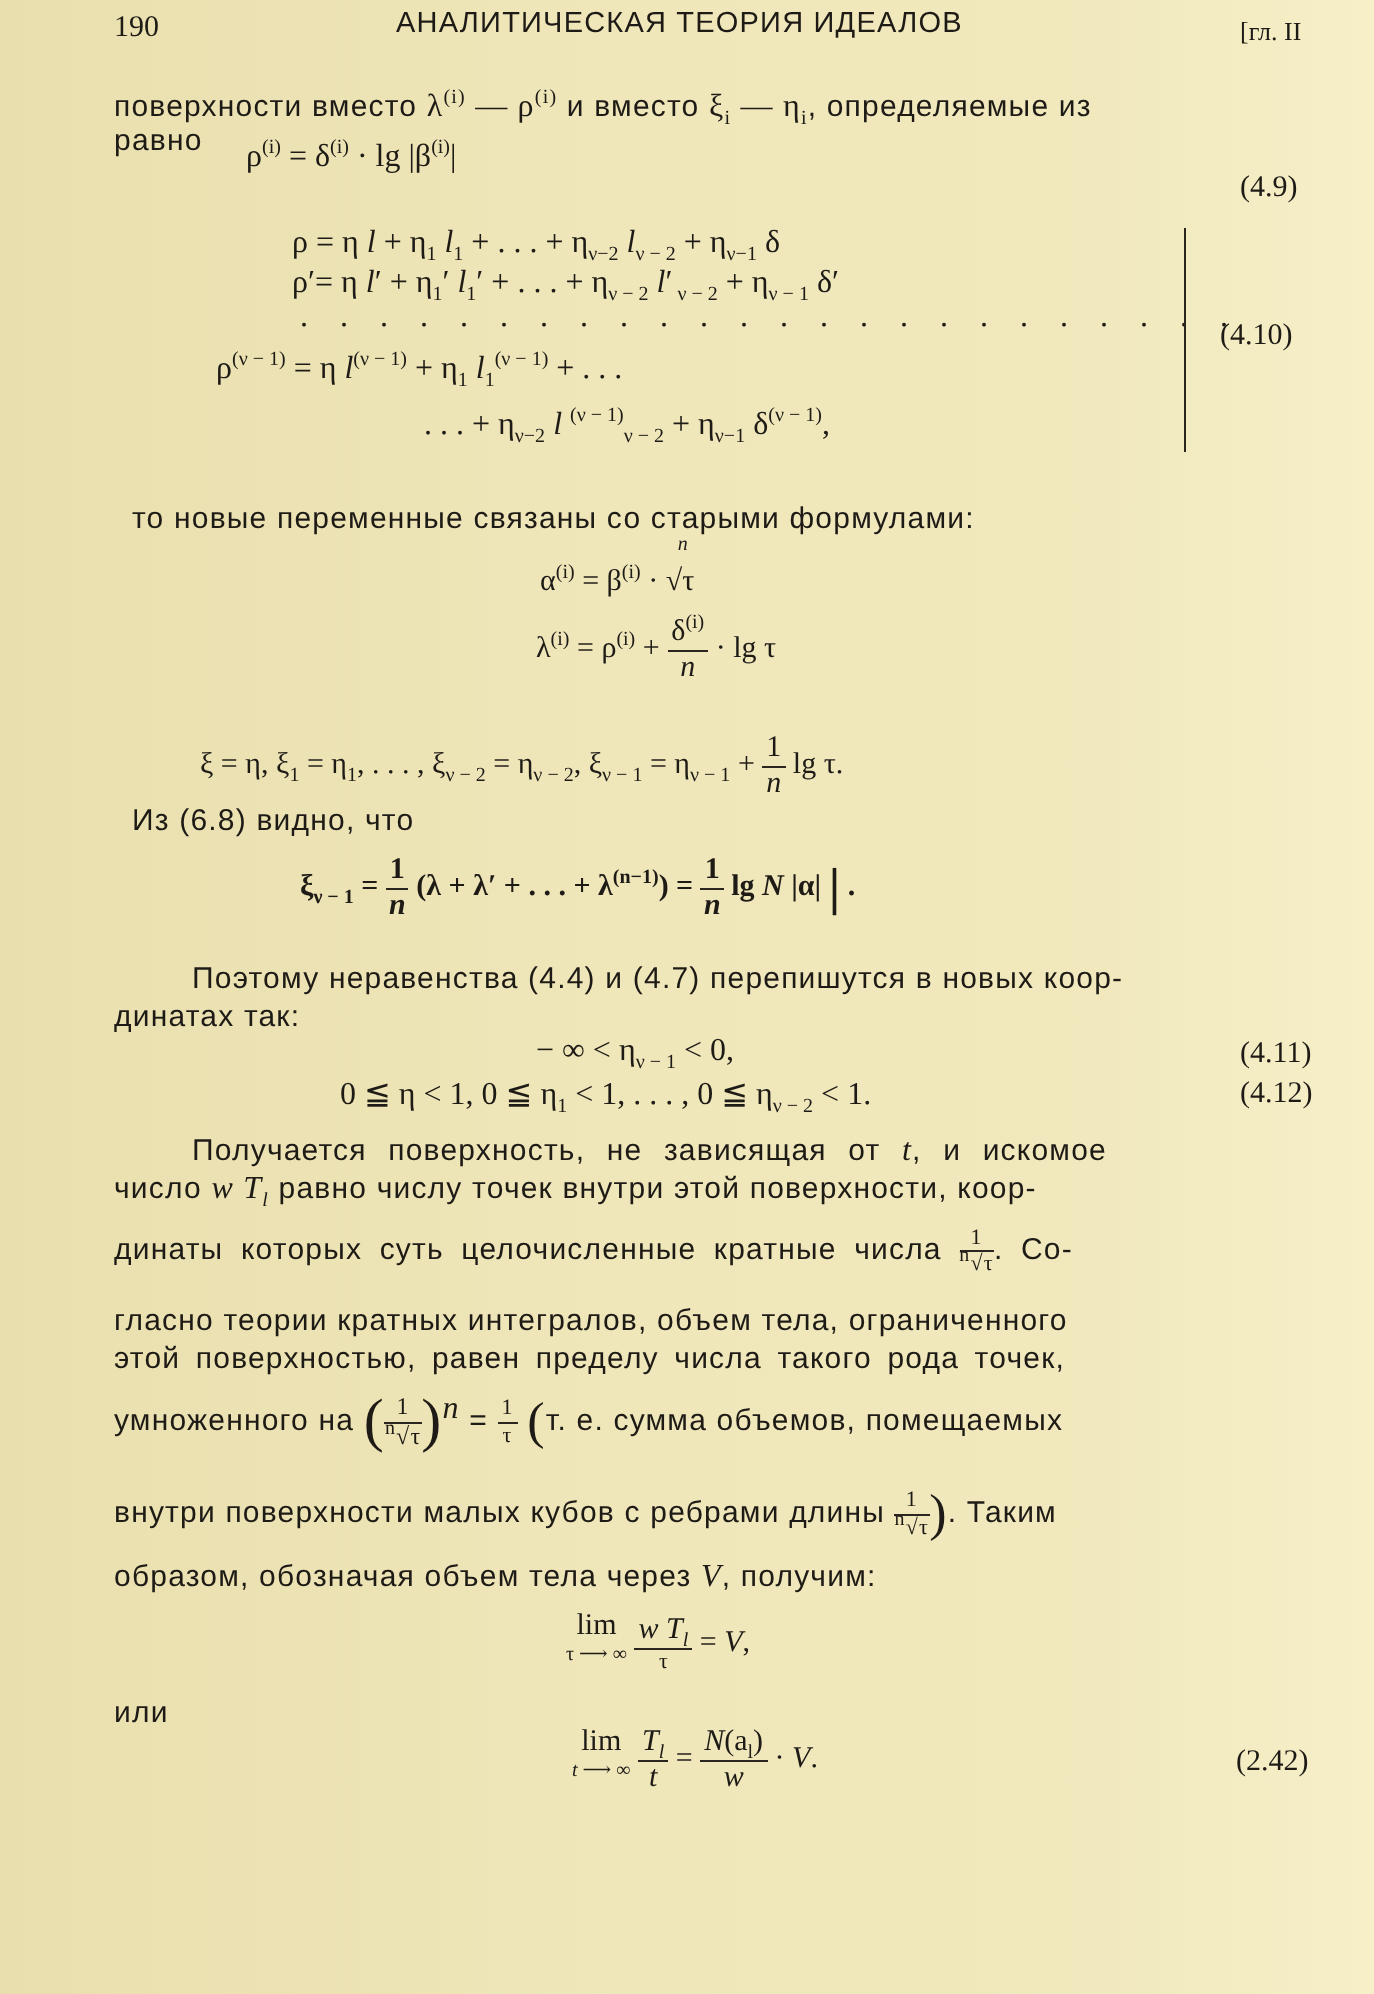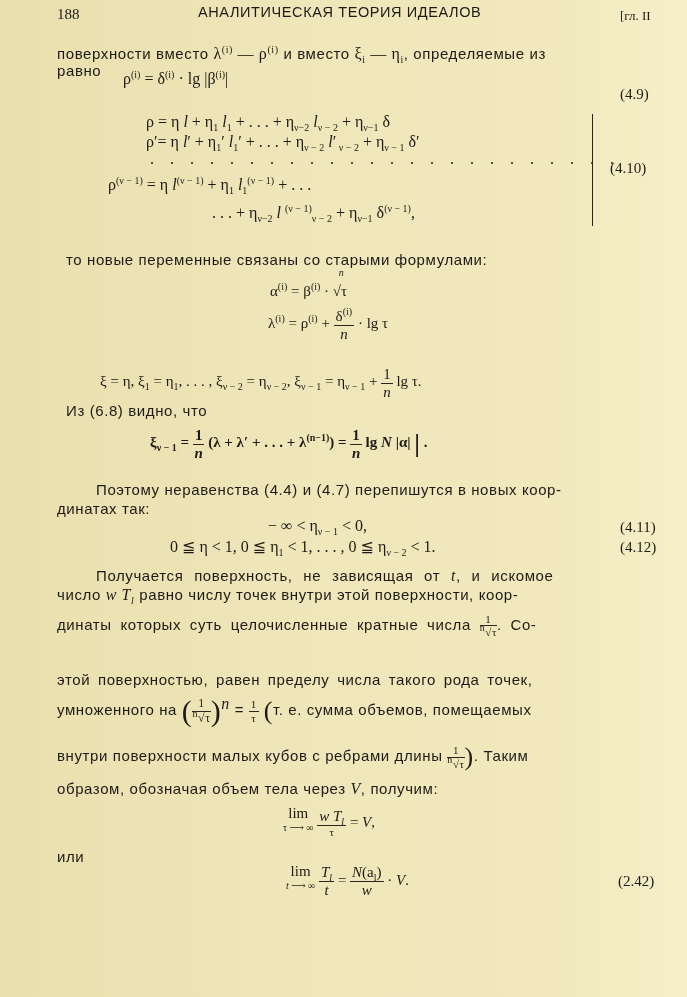--- a/index.html
+++ b/index.html
@@ -22,21 +22,21 @@
   .frac { display: inline-block; vertical-align: middle; text-align: center; }
   .frac > span { display: block; line-height: 1.1; }
   .frac .num { border-bottom: 1px solid #2a261f; padding: 0 2px; }
   .brace { position: absolute; border-right: 1.5px solid #2a261f; }
 </style>
 </head>
 <body>
 
 <div class="page">
 
-  <div class="abs hdr m" style="left:57px;top:6px;font-size:15px;">188</div>
+  <div class="abs hdr m" style="left:57px;top:6px;font-size:15px;">190</div>
   <div class="abs hdr-title" style="left:198px;top:4px;">АНАЛИТИЧЕСКАЯ ТЕОРИЯ ИДЕАЛОВ</div>
   <div class="abs m" style="left:620px;top:8px;font-size:13px;">[гл. II</div>
 
   <div class="abs txt" style="left:57px;top:45px;">
     <span>поверхности вместо </span><span class="m">λ<sup>(i)</sup> — ρ<sup>(i)</sup></span><span> и вместо </span><span class="m">ξ<sub>i</sub> — η<sub>i</sub></span><span>, определяемые из</span>
   </div>
   <div class="abs txt" style="left:57px;top:62px;">равно</div>
 
   <div class="abs eqn" style="left:123px;top:70px;">ρ<sup>(i)</sup> = δ<sup>(i)</sup> · lg |β<sup>(i)</sup>|</div>
   <div class="abs eqn" style="left:620px;top:86px;font-size:15px;">(4.9)</div>
@@ -64,20 +64,21 @@
   <div class="abs txt" style="left:57px;top:500px;">динатах так:</div>
 
   <div class="abs eqn" style="left:268px;top:517px;">− ∞ &lt; η<sub>ν − 1</sub> &lt; 0,</div>
   <div class="abs eqn" style="left:620px;top:519px;font-size:15px;">(4.11)</div>
   <div class="abs eqn" style="left:170px;top:537px;">0 ≦ η &lt; 1, 0 ≦ η<sub>1</sub> &lt; 1, . . . , 0 ≦ η<sub>ν − 2</sub> &lt; 1.</div>
   <div class="abs eqn" style="left:620px;top:539px;font-size:15px;">(4.12)</div>
 
   <div class="abs txt" style="left:96px;top:567px;word-spacing:6px;">Получается поверхность, не зависящая от <i class="m">t</i>, и искомое</div>
   <div class="abs txt" style="left:57px;top:586px;">число <i class="m">w T<sub>l</sub></i> равно числу точек внутри этой поверхности, коор-</div>
   <div class="abs txt" style="left:57px;top:613px;word-spacing:4px;">динаты которых суть целочисленные кратные числа <span class="frac m" style="font-size:11px;"><span class="num">1</span><span><sup>n</sup>√τ</span></span>. Со-</div>
+  <div class="abs txt" style="left:57px;top:652px;">гласно теории кратных интегралов, объем тела, ограниченного</div>
   <div class="abs txt" style="left:57px;top:671px;word-spacing:3px;">этой поверхностью, равен пределу числа такого рода точек,</div>
   <div class="abs txt" style="left:57px;top:694px;">умноженного на <span class="m" style="font-size:30px;vertical-align:middle;">(</span><span class="frac m" style="font-size:12px;"><span class="num">1</span><span><sup>n</sup>√τ</span></span><span class="m" style="font-size:30px;vertical-align:middle;">)</span><sup class="m"><i>n</i></sup> = <span class="frac m" style="font-size:11px;"><span class="num">1</span><span>τ</span></span> <span class="m" style="font-size:26px;vertical-align:middle;">(</span>т. е. сумма объемов, помещаемых</div>
   <div class="abs txt" style="left:57px;top:742px;">внутри поверхности малых кубов с ребрами длины <span class="frac m" style="font-size:11px;"><span class="num">1</span><span><sup>n</sup>√τ</span></span><span class="m" style="font-size:26px;vertical-align:middle;">)</span>. Таким</div>
   <div class="abs txt" style="left:57px;top:780px;">образом, обозначая объем тела через <i class="m">V</i>, получим:</div>
 
   <div class="abs eqn" style="left:283px;top:805px;font-size:15px;">
     <span class="frac" style="vertical-align:-4px;"><span>lim</span><span style="font-size:10px;">τ ⟶ ∞</span></span>
     <span class="frac"><span class="num"><i>w T<sub>l</sub></i></span><span style="font-size:11px;">τ</span></span> = <i>V</i>,
   </div>
 

